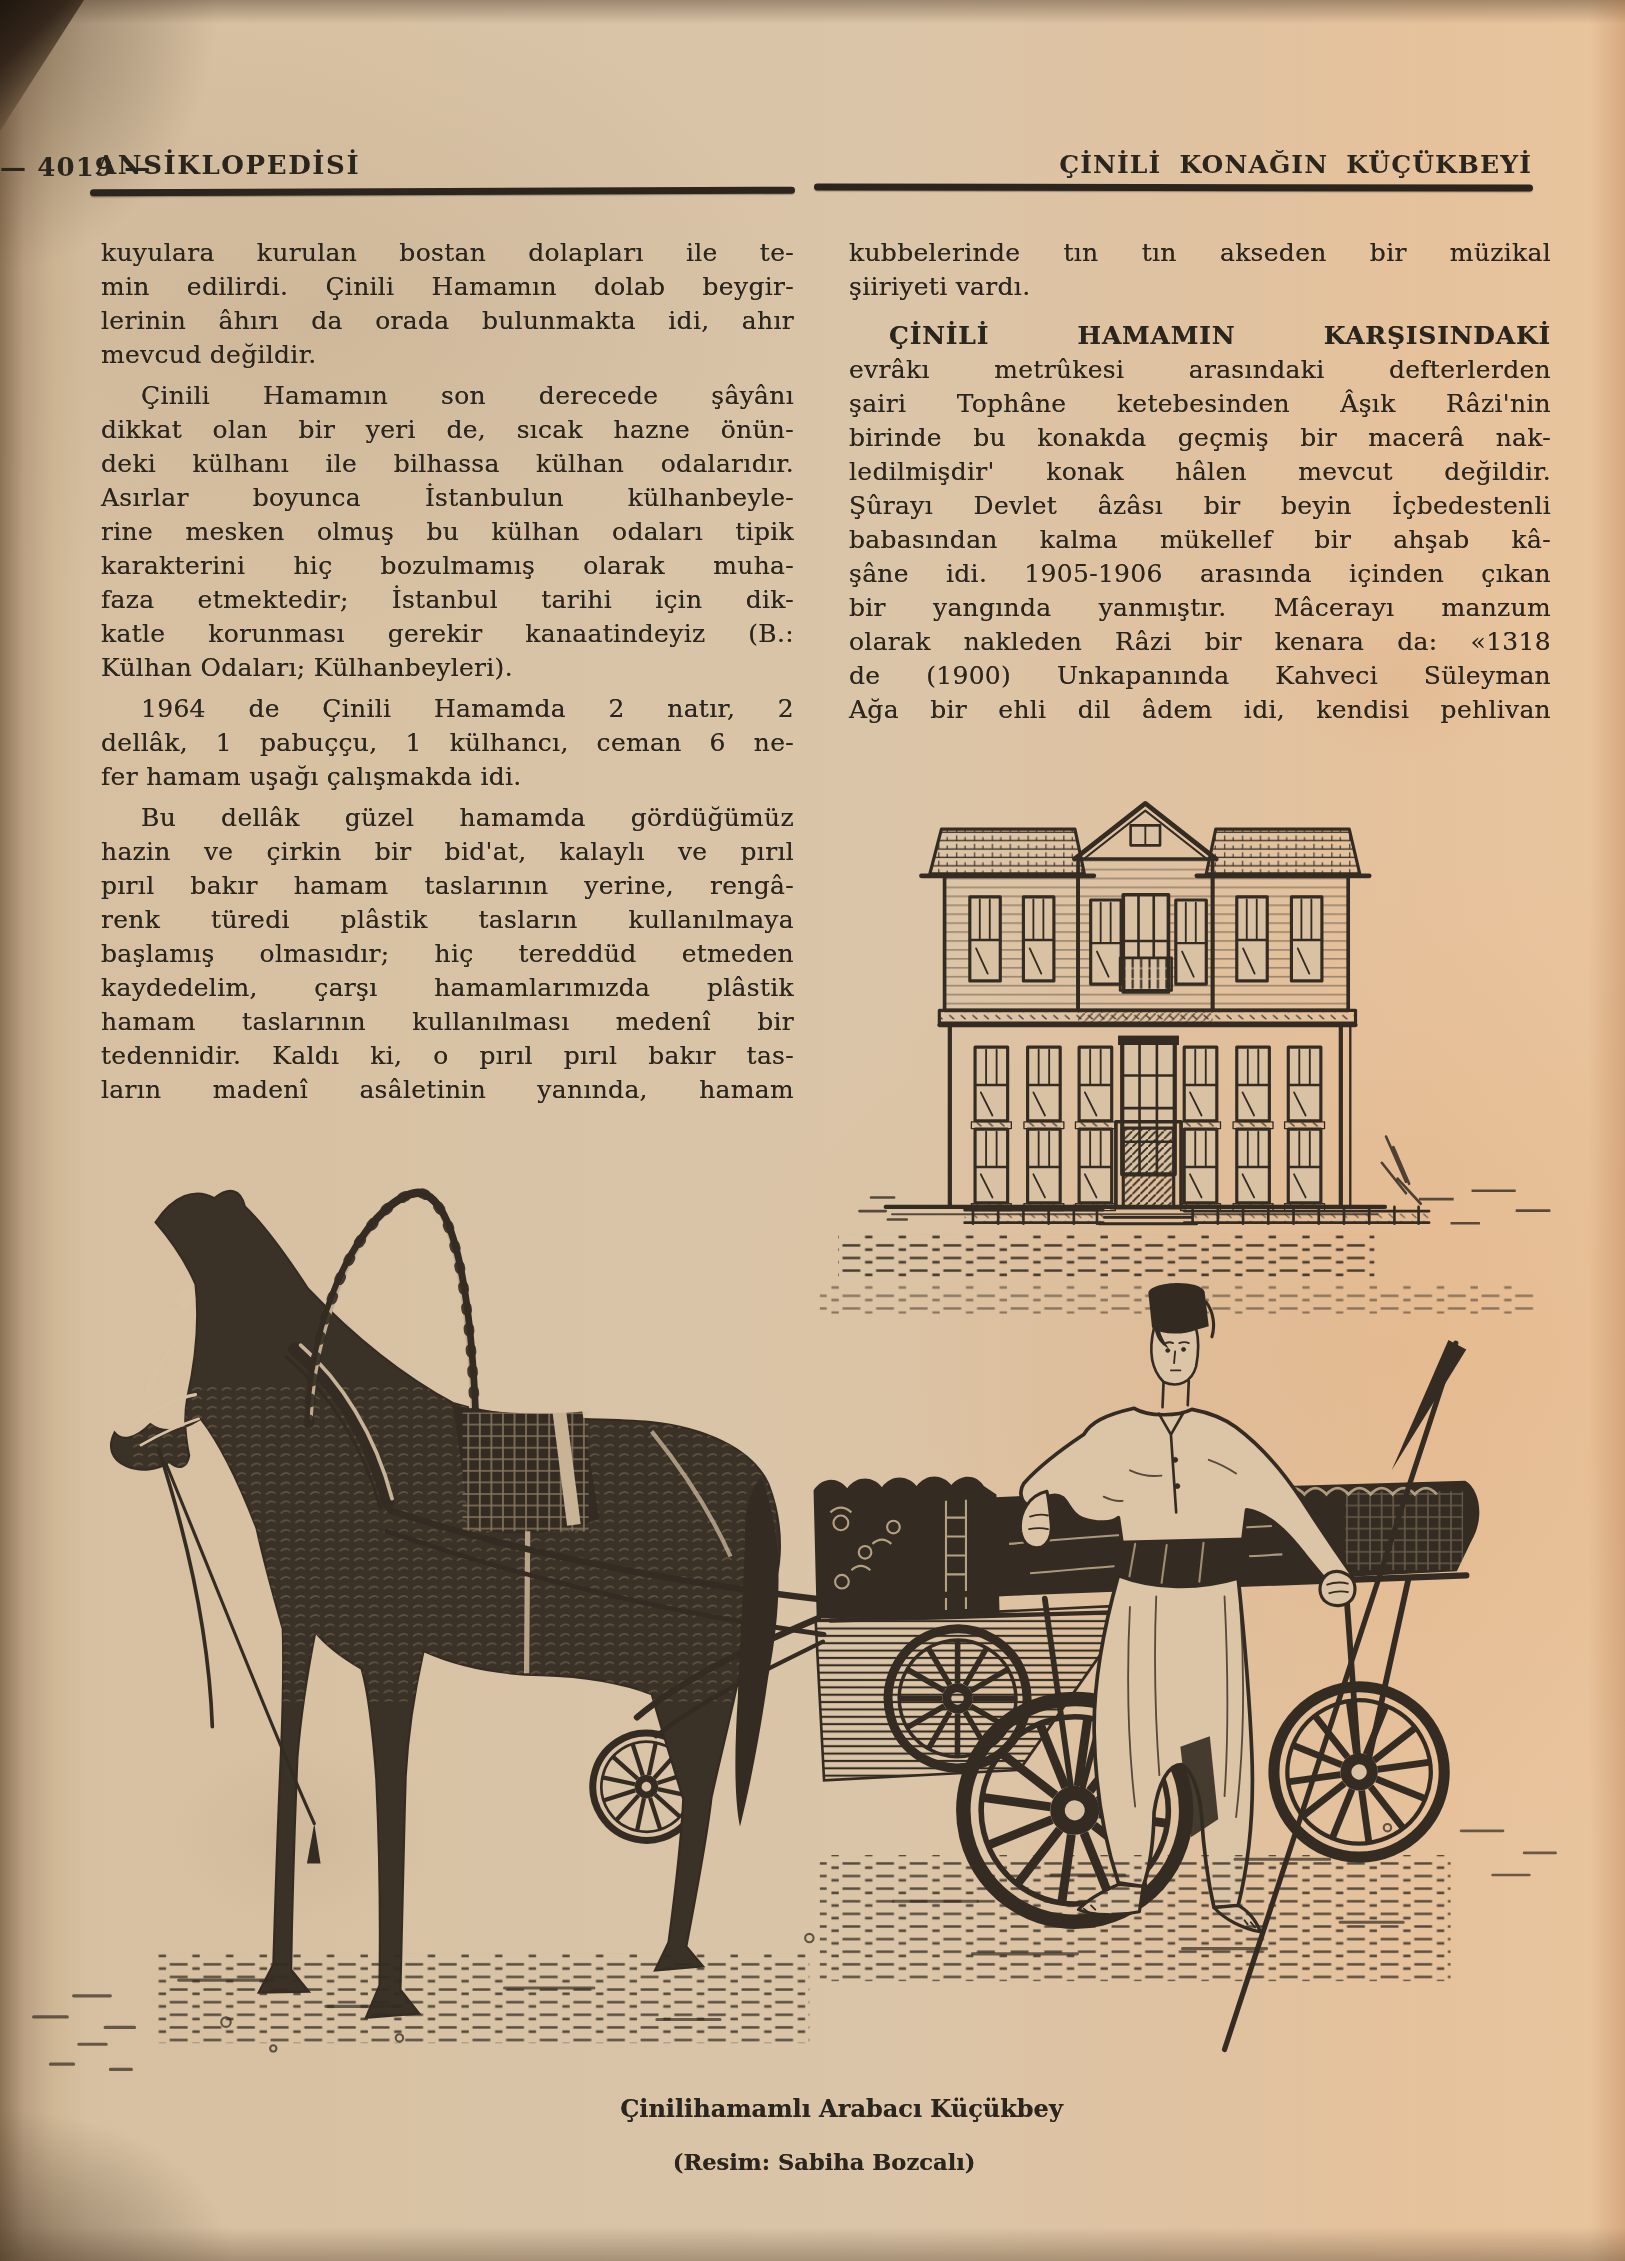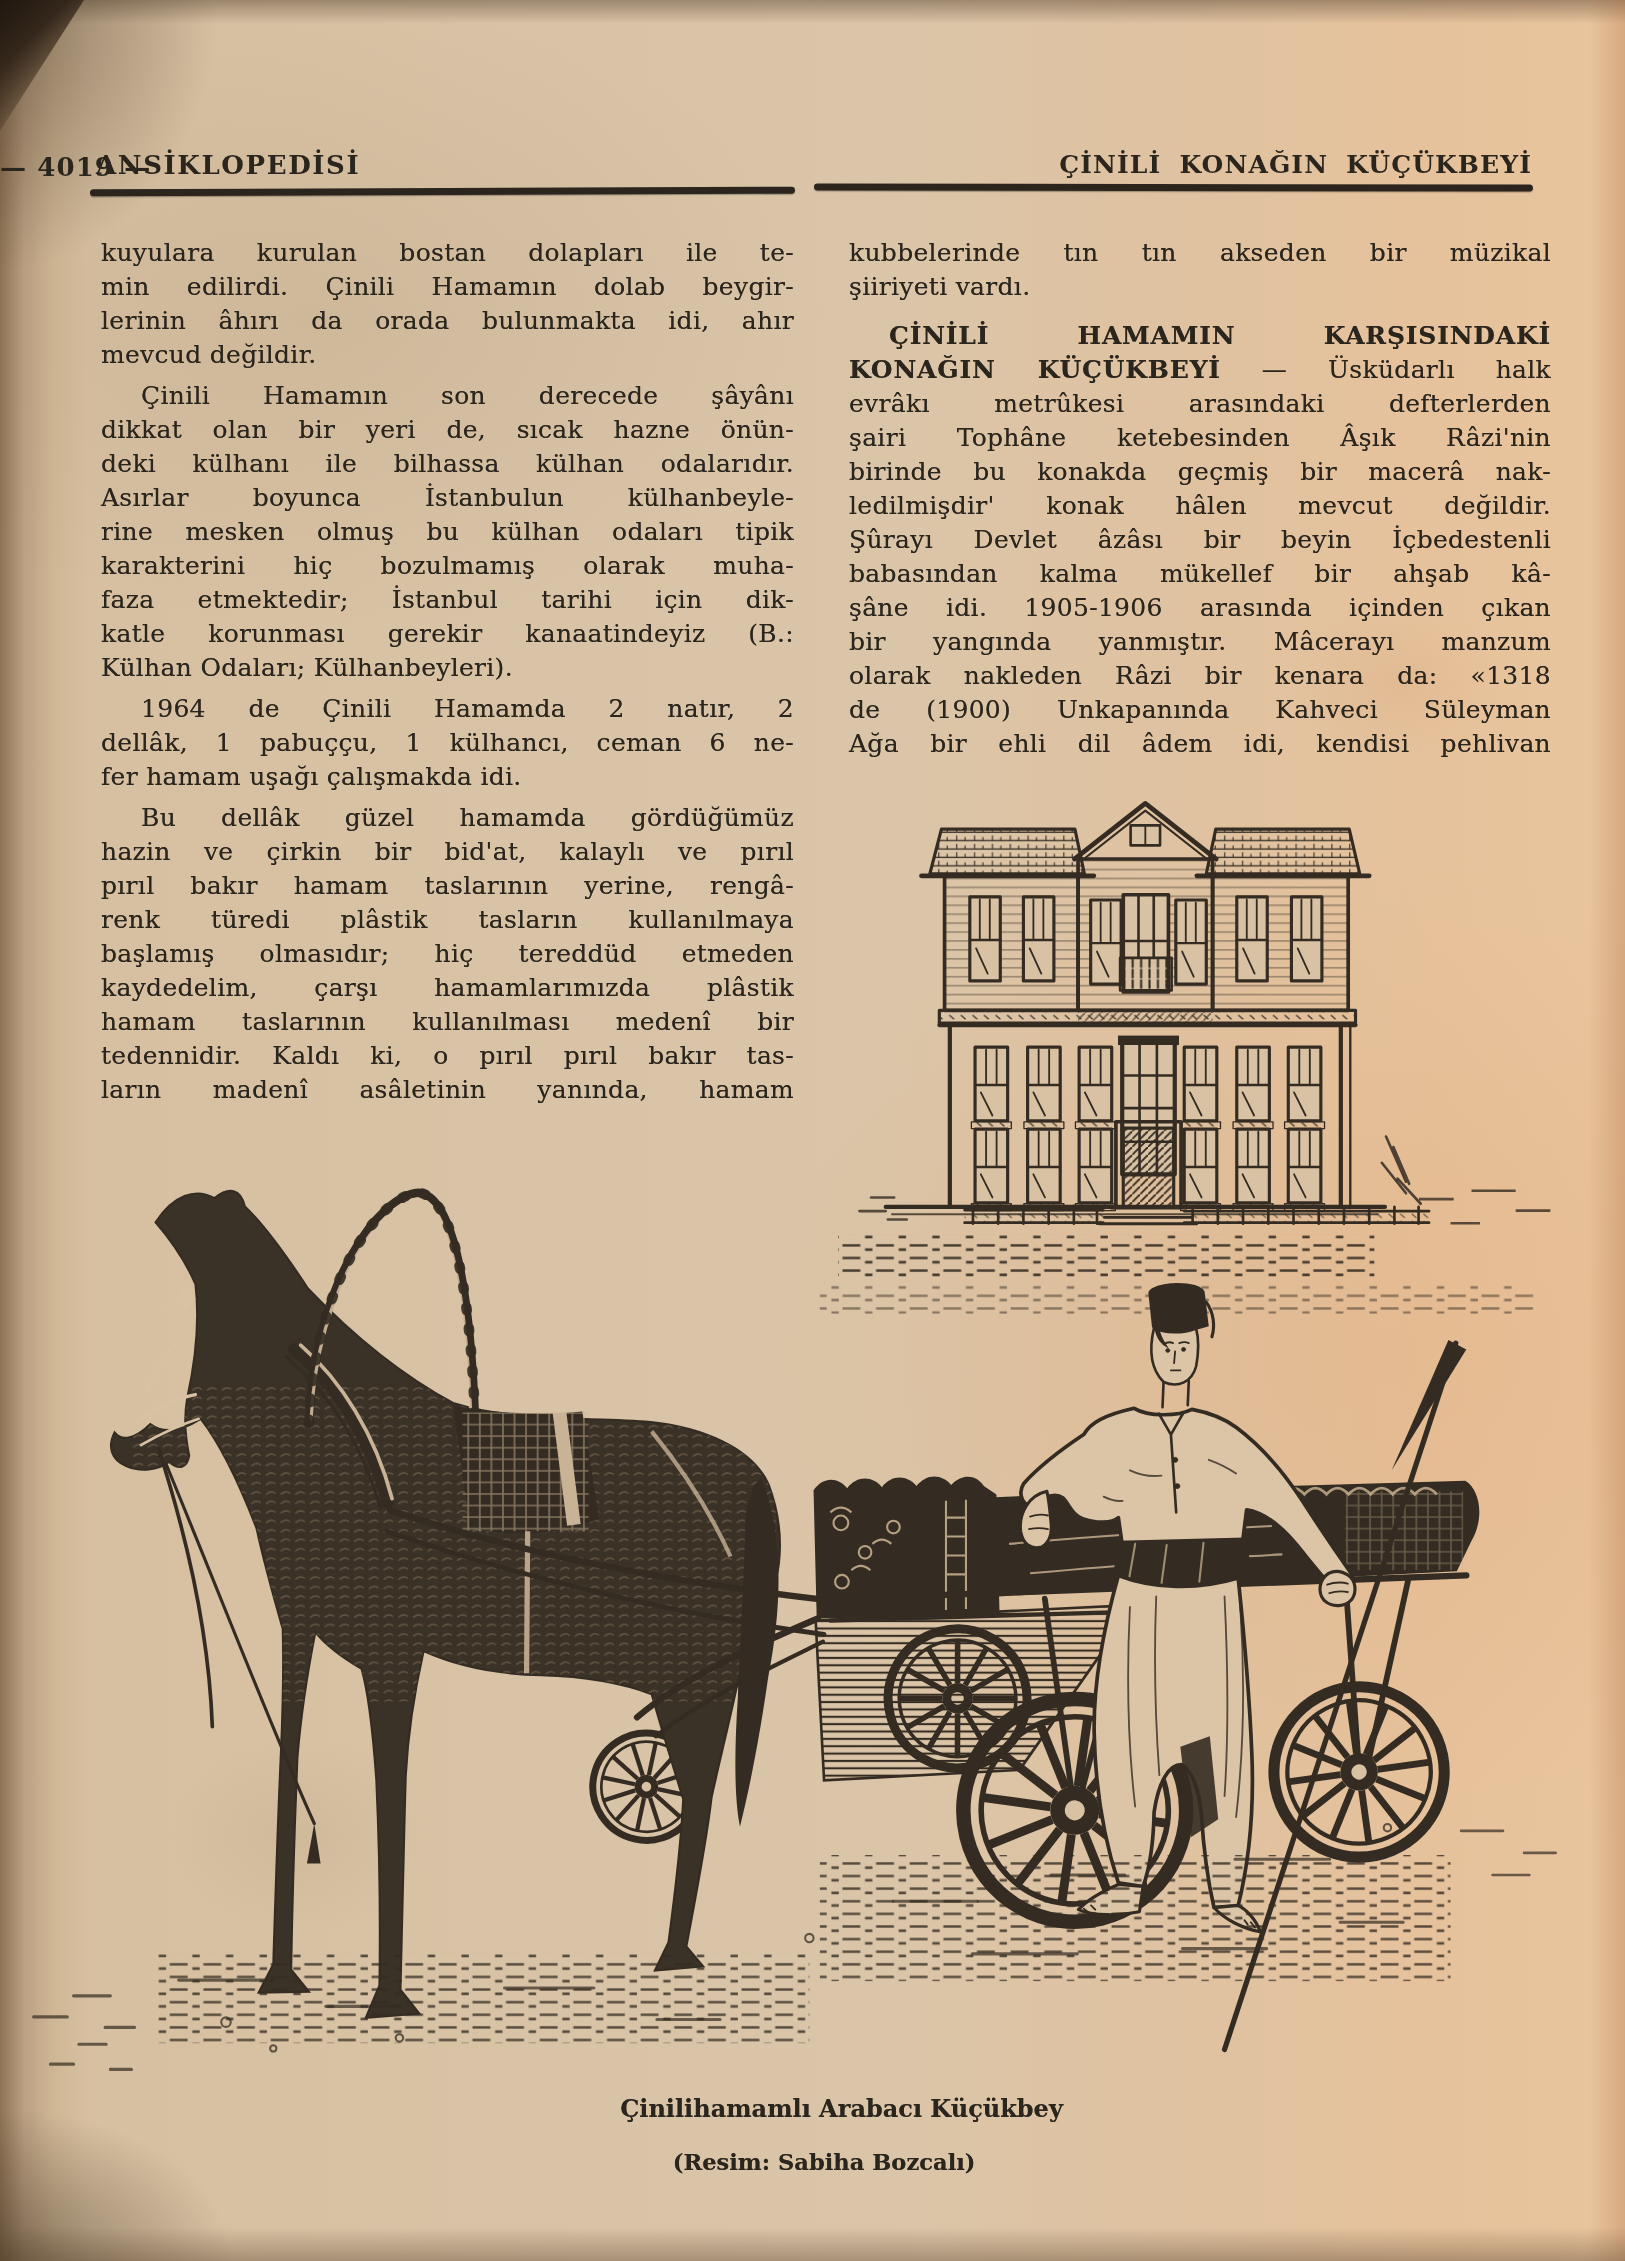--- a/index.html
+++ b/index.html
@@ -111,21 +111,20 @@
       <div class="line">ların madenî asâletinin yanında, hamam</div>
     </div>
   </div>
 <div class="col col-right">
     <div class="para">
       <div class="line first">kubbelerinde tın tın akseden bir müzikal</div>
       <div class="line last">şiiriyeti vardı.</div>
     </div>
     <div class="para indent entry">
       <div class="line first"><b>ÇİNİLİ HAMAMIN KARŞISINDAKİ</b></div>
-      <div class="line"><b>KONAĞIN KÜÇÜKBEYİ</b> — Üsküdarlı halk</div>
       <div class="line">evrâkı metrûkesi arasındaki defterlerden</div>
       <div class="line">şairi Tophâne ketebesinden Âşık Râzi'nin</div>
       <div class="line">birinde bu konakda geçmiş bir macerâ nak-</div>
       <div class="line">ledilmişdir' konak hâlen mevcut değildir.</div>
       <div class="line">Şûrayı Devlet âzâsı bir beyin İçbedestenli</div>
       <div class="line">babasından kalma mükellef bir ahşab kâ-</div>
       <div class="line">şâne idi. 1905-1906 arasında içinden çıkan</div>
       <div class="line">bir yangında yanmıştır. Mâcerayı manzum</div>
       <div class="line">olarak nakleden Râzi bir kenara da: «1318</div>
       <div class="line">de (1900) Unkapanında Kahveci Süleyman</div>

